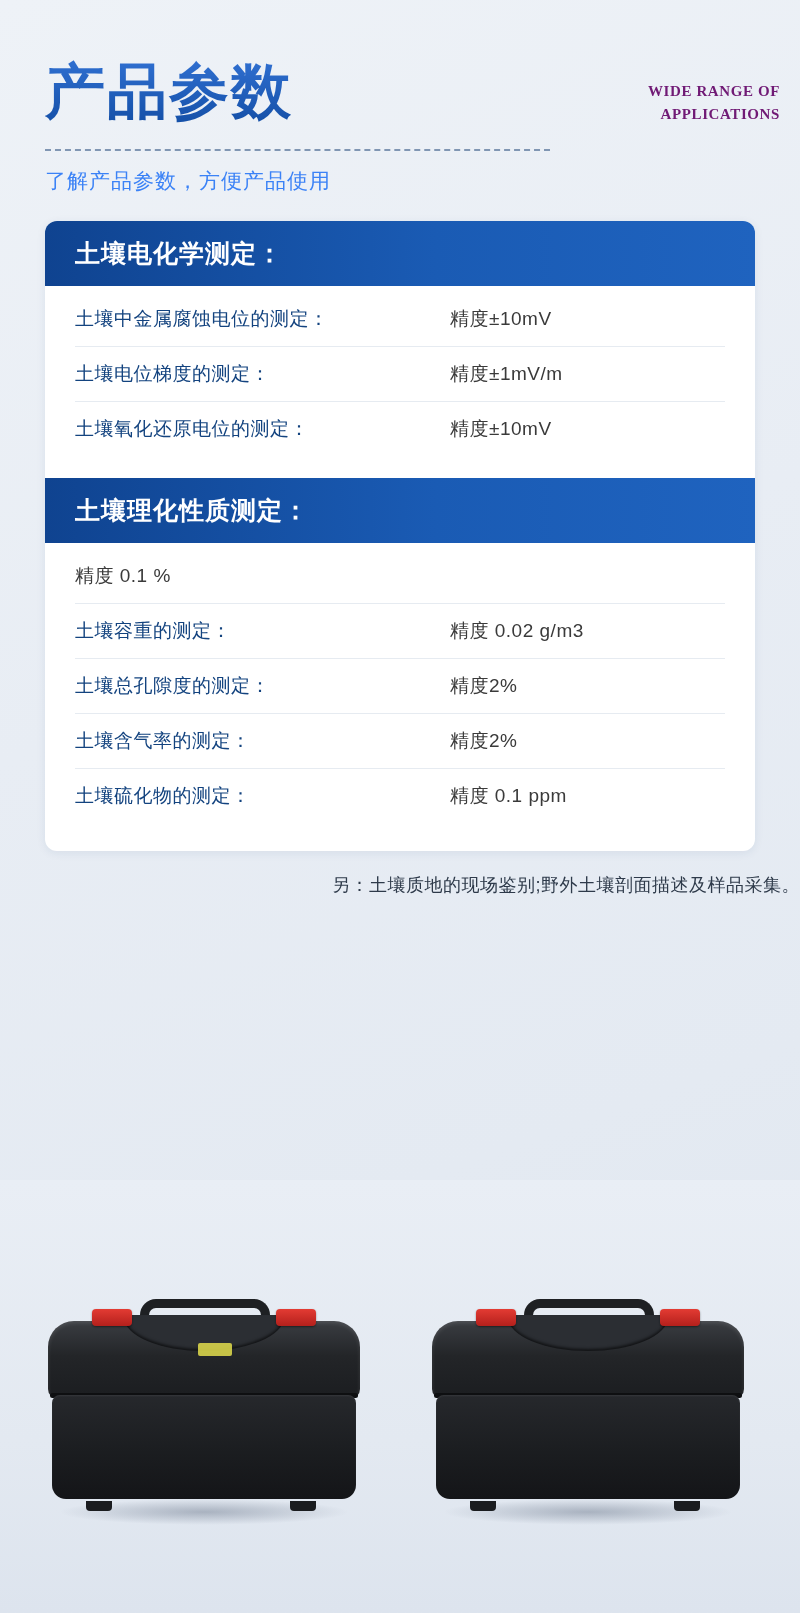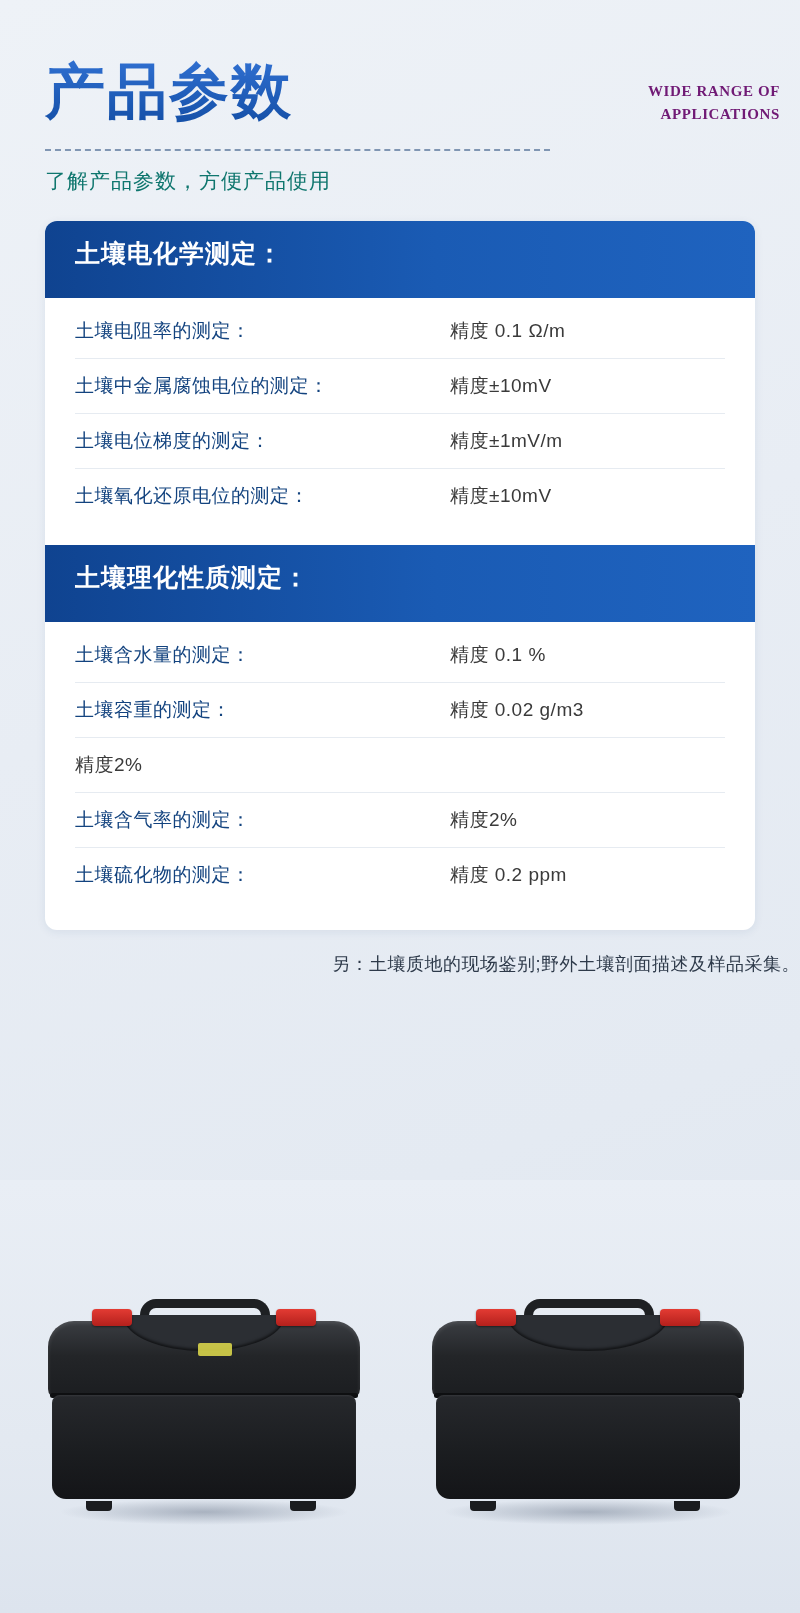--- a/index.html
+++ b/index.html
@@ -52,39 +52,39 @@
   .dashed-rule {
     margin: 22px 0 0 0;
     border: none;
     border-top: 2px dashed #6e87a8;
     width: 505px;
     opacity: .85;
   }
   .subtitle {
     margin-top: 16px;
     font-size: 21px;
-    color: #0f766e;
+    color: #3b82f6;
     letter-spacing: 1px;
   }
 
   
   .card {
     margin: 26px 45px 0 45px;
     background: #ffffff;
     border-radius: 12px;
     box-shadow: 0 2px 10px rgba(30,60,110,.08);
     overflow: hidden;
   }
   .section-head {
     background: linear-gradient(90deg, #0f4390 0%, #1a5bb4 55%, #1f63bf 100%);
     color: #ffffff;
     font-size: 25px;
     font-weight: bold;
     letter-spacing: 1px;
-    padding: 16px 0 28px 30px;
+    padding: 16px 0 16px 30px;
   }
   .section-body {
     padding: 6px 30px 14px 30px;
   }
   .spec-row {
     display: flex;
     align-items: center;
     padding: 14px 0;
     border-bottom: 1px solid #e6ebf1;
   }
@@ -234,59 +234,55 @@
   </div>
   <hr class="dashed-rule">
   <div class="subtitle">了解产品参数，方便产品使用</div>
 </div>
 
 <div class="card">
 
   <div class="section-head">土壤电化学测定：</div>
   <div class="section-body">
     <div class="spec-row">
-      <div class="spec-name">土壤电阻率的测定：</div>
-      <div class="spec-value">精度 0.1 Ω/m</div>
-    </div>
-    <div class="spec-row">
       <div class="spec-name">土壤中金属腐蚀电位的测定：</div>
       <div class="spec-value">精度±10mV</div>
     </div>
     <div class="spec-row">
       <div class="spec-name">土壤电位梯度的测定：</div>
       <div class="spec-value">精度±1mV/m</div>
     </div>
     <div class="spec-row">
       <div class="spec-name">土壤氧化还原电位的测定：</div>
       <div class="spec-value">精度±10mV</div>
     </div>
   </div>
 
   <div class="divider-gap"></div>
 
   <div class="section-head">土壤理化性质测定：</div>
   <div class="section-body">
     <div class="spec-row">
-      <div class="spec-name">土壤含水量的测定：</div>
       <div class="spec-value">精度 0.1 %</div>
     </div>
     <div class="spec-row">
       <div class="spec-name">土壤容重的测定：</div>
       <div class="spec-value">精度 0.02 g/m3</div>
     </div>
     <div class="spec-row">
+      <div class="spec-name">土壤总孔隙度的测定：</div>
       <div class="spec-value">精度2%</div>
     </div>
     <div class="spec-row">
       <div class="spec-name">土壤含气率的测定：</div>
       <div class="spec-value">精度2%</div>
     </div>
     <div class="spec-row">
       <div class="spec-name">土壤硫化物的测定：</div>
-      <div class="spec-value">精度 0.2 ppm</div>
+      <div class="spec-value">精度 0.1 ppm</div>
     </div>
   </div>
   <div class="card-foot"></div>
 </div>
 
 <div class="note">另：土壤质地的现场鉴别;野外土壤剖面描述及样品采集。</div>
 
 <div class="photo-area">
 
   <div class="case case-left">

